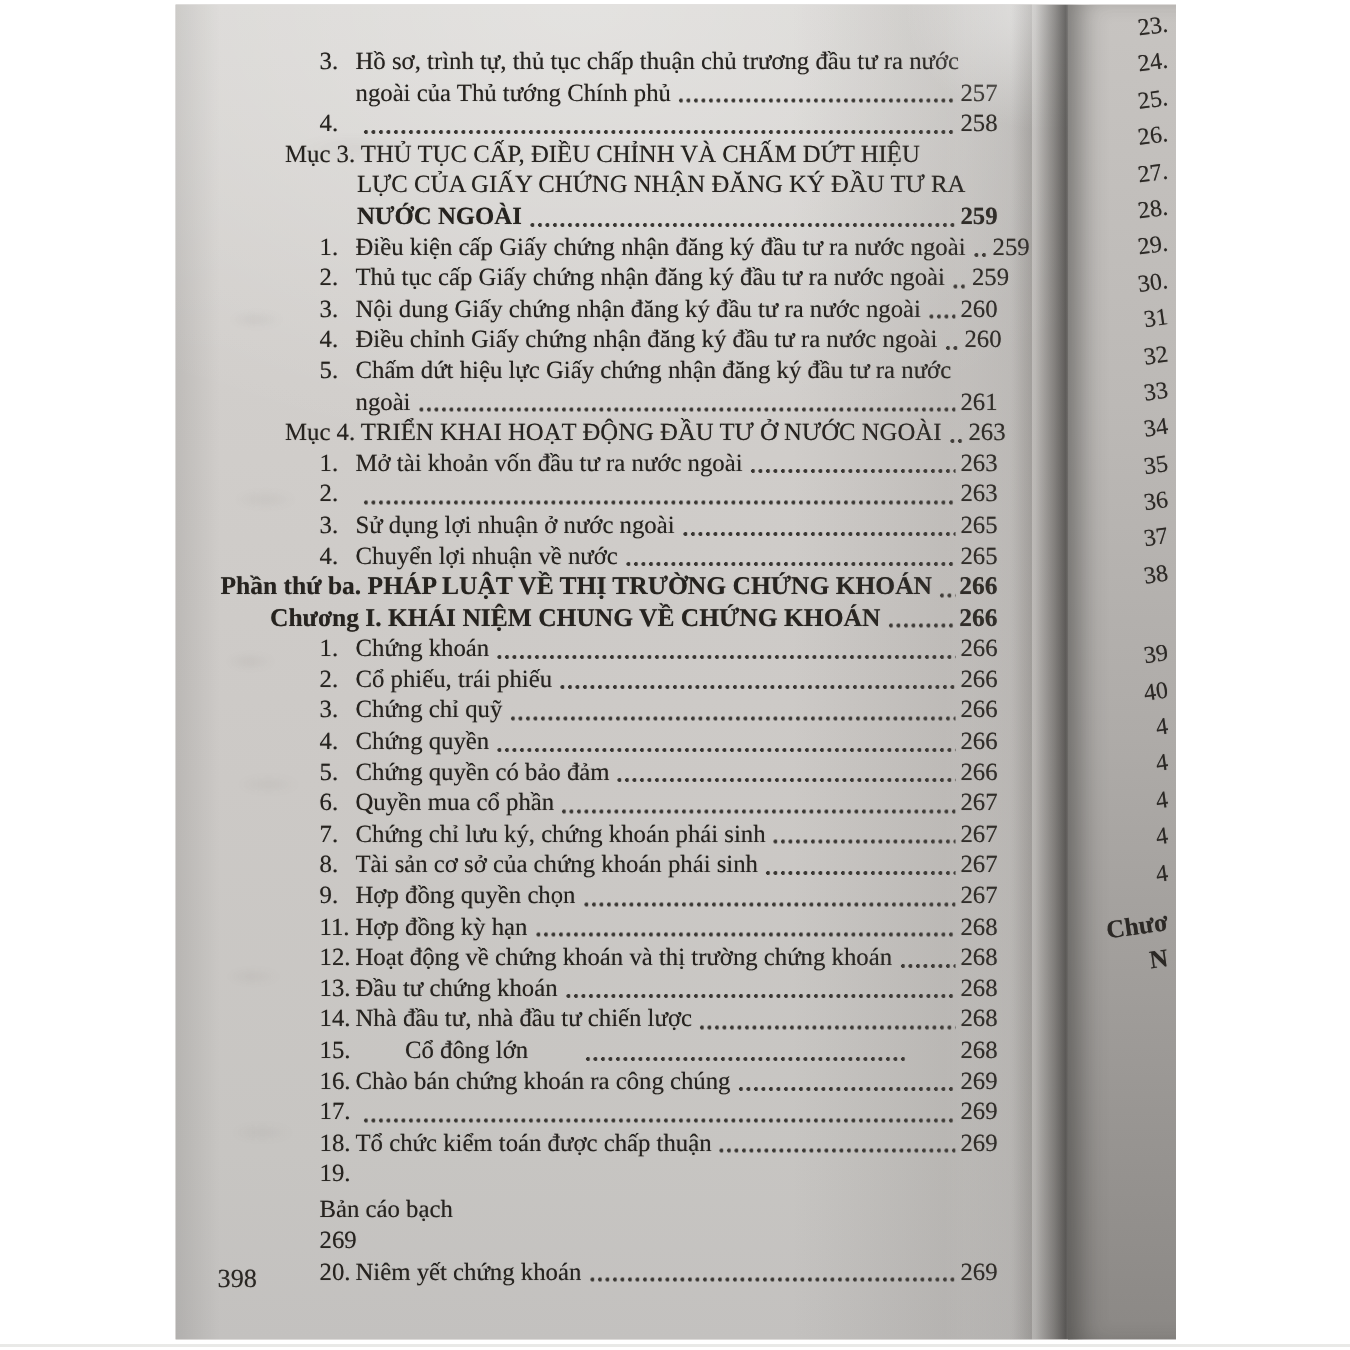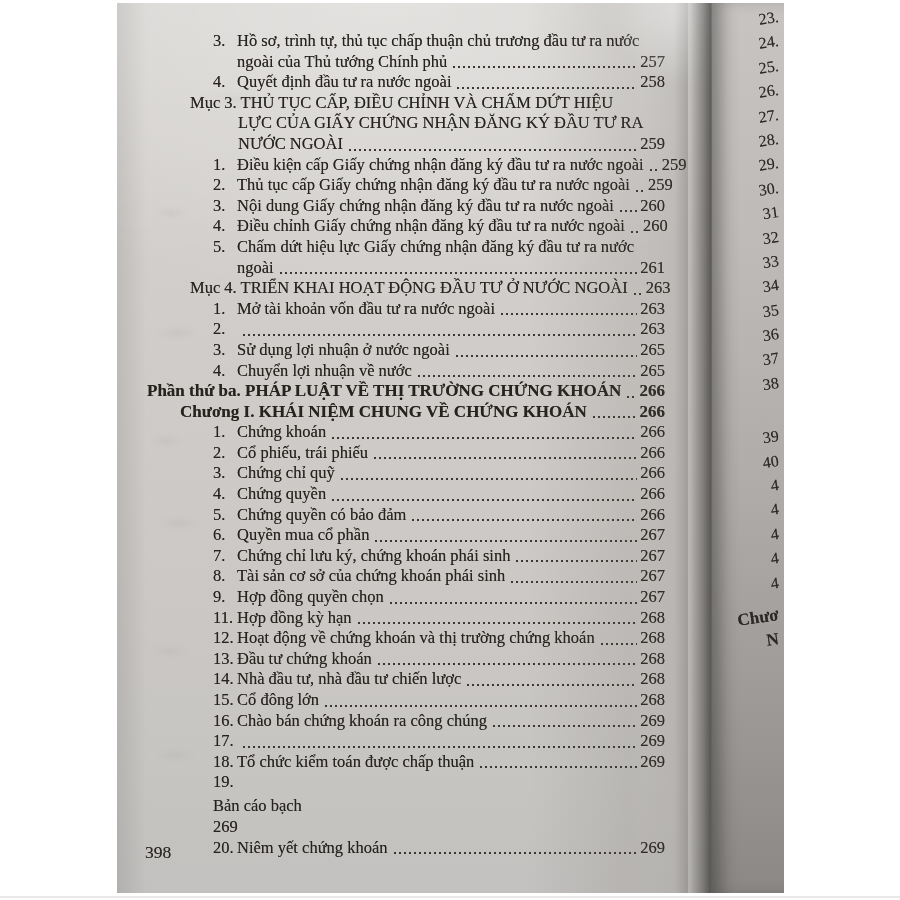--- a/index.html
+++ b/index.html
@@ -104,33 +104,32 @@
           </div>
           <div class="trow" style="padding-left: 90px;">
             <span class="txt">ngoài của Thủ tướng Chính phủ</span>
             <span class="leader"></span>
             <span class="pg">257</span>
           </div>
         </div>
         <div class="entry item">
           <div class="trow" style="padding-left: 66px;">
             <span class="num">4.</span>
-            <span class="txt">Quyết định đầu tư ra nước ngoài</span>
             <span class="leader"></span>
             <span class="pg">258</span>
           </div>
         </div>
         <div class="entry muc">
           <div class="trow" style="padding-left: 43px;">
             <span class="txt">Mục 3. THỦ TỤC CẤP, ĐIỀU CHỈNH VÀ CHẤM DỨT HIỆU</span>
           </div>
           <div class="trow" style="padding-left: 91px;">
             <span class="txt">LỰC CỦA GIẤY CHỨNG NHẬN ĐĂNG KÝ ĐẦU TƯ RA</span>
           </div>
-          <div class="trow" style="padding-left: 91px;">
+          <div class="trow" style="padding-left: 91px; font-weight: bold;">
             <span class="txt">NƯỚC NGOÀI</span>
             <span class="leader"></span>
             <span class="pg">259</span>
           </div>
         </div>
         <div class="entry item">
           <div class="trow" style="padding-left: 66px;">
             <span class="num">1.</span>
             <span class="txt">Điều kiện cấp Giấy chứng nhận đăng ký đầu tư ra nước ngoài</span>
             <span class="leader"></span>
@@ -322,21 +321,21 @@
         </div>
         <div class="entry item">
           <div class="trow" style="padding-left: 66px;">
             <span class="num">14.</span>
             <span class="txt">Nhà đầu tư, nhà đầu tư chiến lược</span>
             <span class="leader"></span>
             <span class="pg">268</span>
           </div>
         </div>
         <div class="entry item">
-          <div class="trow" style="padding-left: 66px;">
+          <div class="trow" style="padding-left: 66px; gap: 33px;">
             <span class="num">15.</span>
             <span class="txt">Cổ đông lớn</span>
             <span class="leader"></span>
             <span class="pg">268</span>
           </div>
         </div>
         <div class="entry item">
           <div class="trow" style="padding-left: 66px;">
             <span class="num">16.</span>
             <span class="txt">Chào bán chứng khoán ra công chúng</span>

